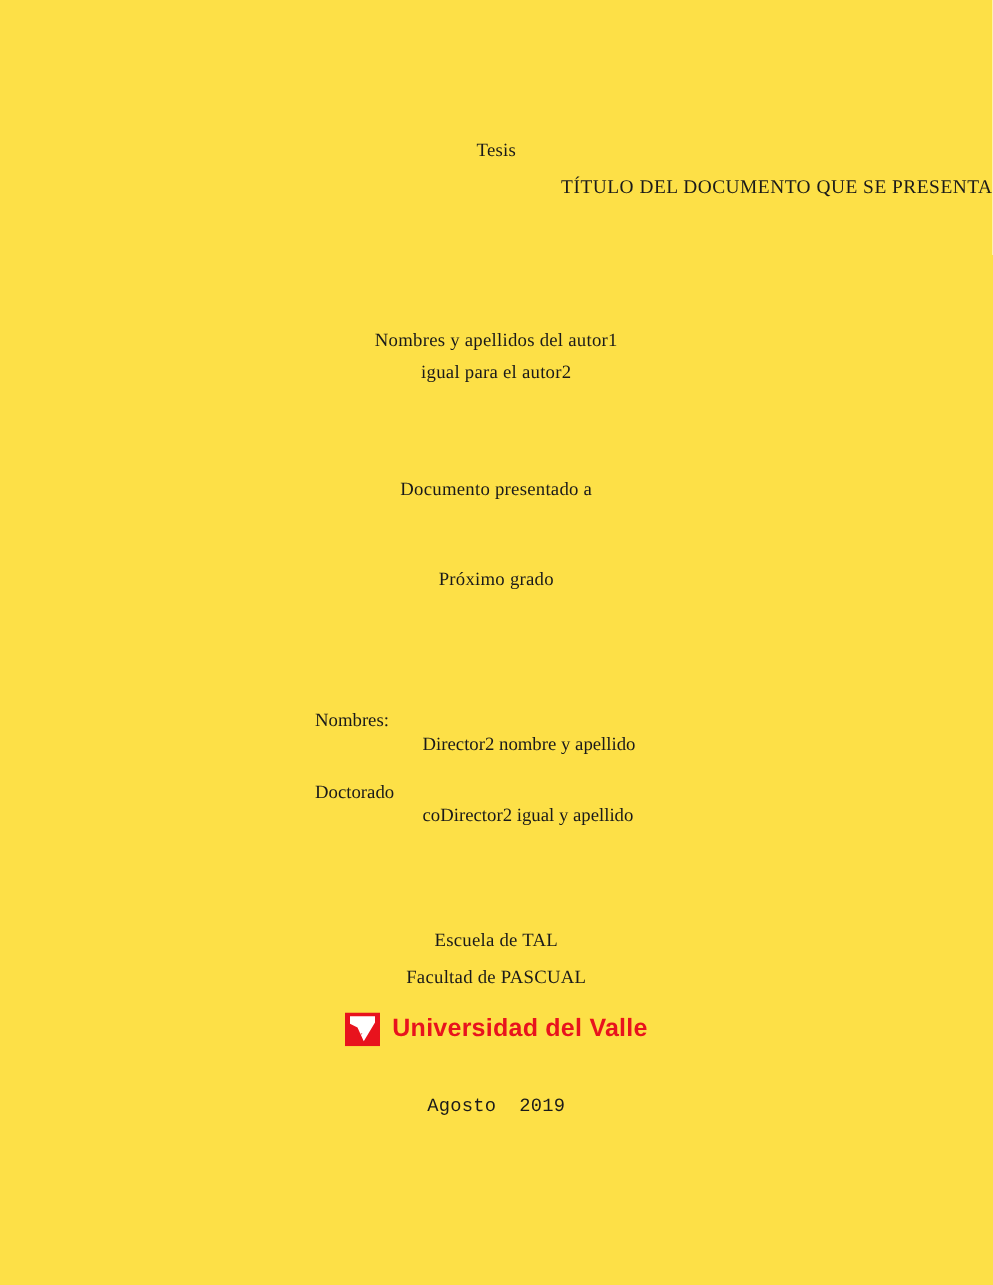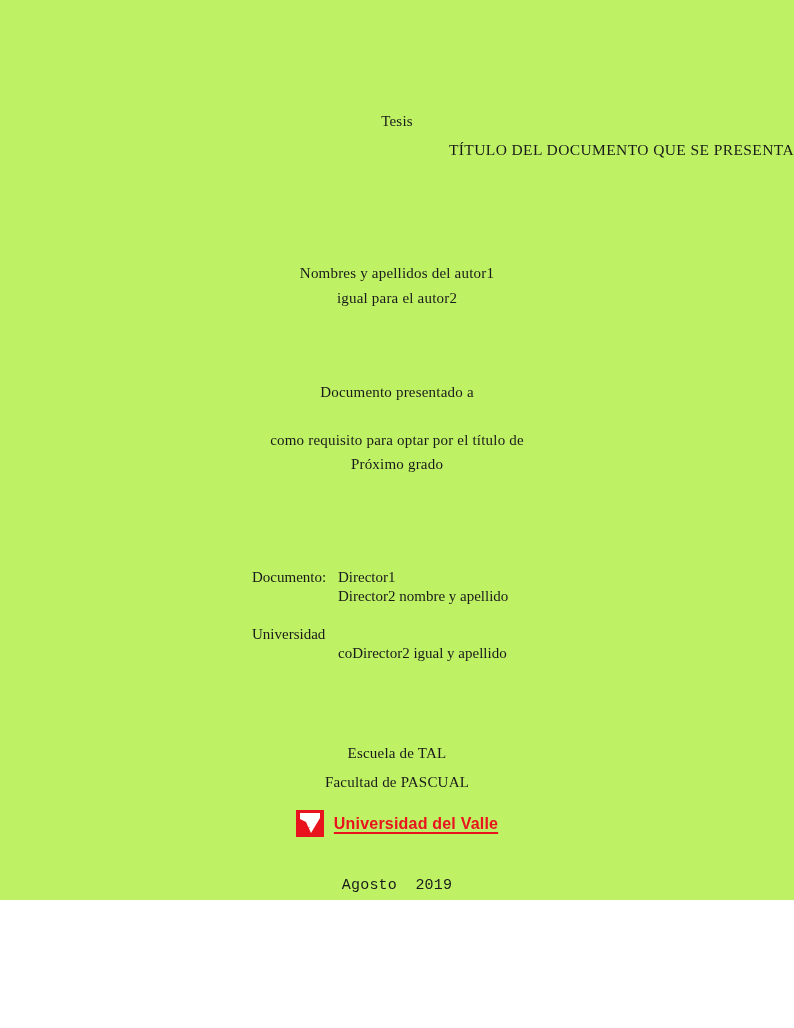--- a/index.html
+++ b/index.html
@@ -3,23 +3,23 @@
 <meta charset="utf-8">
 <style>
   html, body {
     margin: 0;
     padding: 0;
     background: #ffffff;
   }
   .page {
     position: relative;
     width: 794px;
-    height: 900px;
+    height: 1028px;
     margin: 0 auto;
-    background: #bef264;
+    background: #fde047;
     font-family: "Liberation Serif", "DejaVu Serif", serif;
     color: #1a1a1a;
     overflow: hidden;
   }
   .centered-line {
     position: absolute;
     left: 0;
     width: 100%;
     text-align: center;
     font-size: 15px;
@@ -61,23 +61,22 @@
     gap: 10px;
   }
   .logo-mark {
     width: 28px;
     height: 27px;
     display: block;
   }
   .university-wordmark {
     font-family: "Liberation Sans", "DejaVu Sans", sans-serif;
     font-weight: bold;
-    font-size: 16px;
+    font-size: 20px;
     color: #e8131d;
-    text-decoration: underline;
     text-decoration-thickness: 2px;
     text-underline-offset: 3px;
     letter-spacing: 0.2px;
   }
 </style>
 </head>
 <body>
 
 <div class="page">
 
@@ -85,35 +84,33 @@
 
   <div class="centered-line doc-title" style="top:140px">TÍTULO DEL DOCUMENTO QUE SE PRESENTA</div>
 
   <div class="centered-line" style="top:263px">Nombres y apellidos del autor1</div>
 
   <div class="centered-line" style="top:288px">igual para el autor2</div>
 
   <div class="centered-line" style="top:382px">Documento presentado a</div>
 
 
-  <div class="centered-line" style="top:430px">como requisito para optar por el título de</div>
 
   <div class="centered-line" style="top:454px">Próximo grado</div>
 
   <div class="directors-block">
 
     <div class="director-group">
-      <span class="label">Documento:</span>
-      <span class="name">Director1</span>
+      <span class="label">Nombres:</span>
       <span class="label"></span>
       <span class="name">Director2 nombre y apellido</span>
     </div>
 
     <div class="director-group">
-      <span class="label">Universidad</span>
+      <span class="label">Doctorado</span>
       <span class="label"></span>
       <span class="name">coDirector2 igual y apellido</span>
     </div>
 
   </div>
 
   <div class="centered-line" style="top:772px">Facultad de PASCUAL</div>
 
   <div class="centered-line" style="top:743px">Escuela de TAL</div>
 

